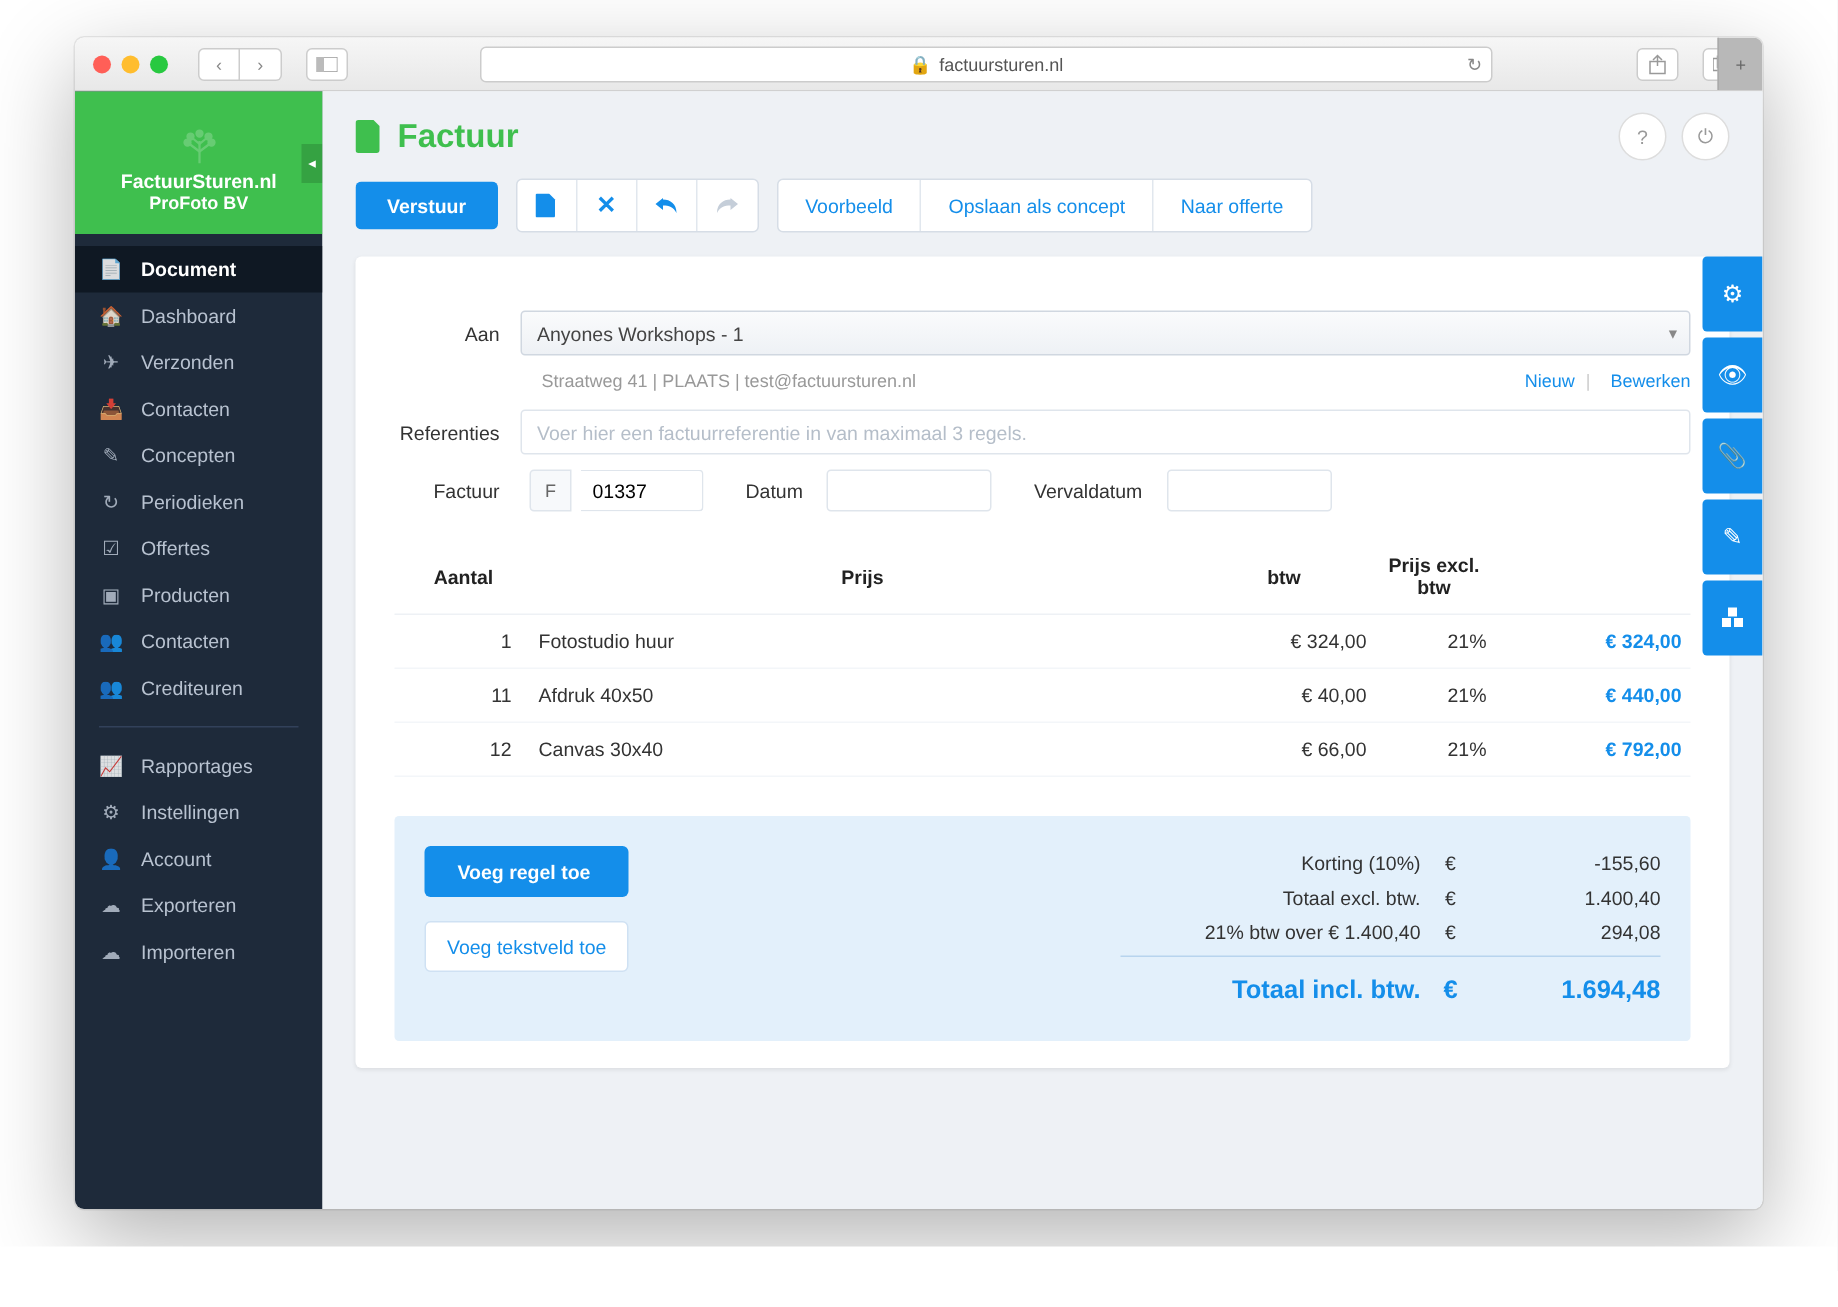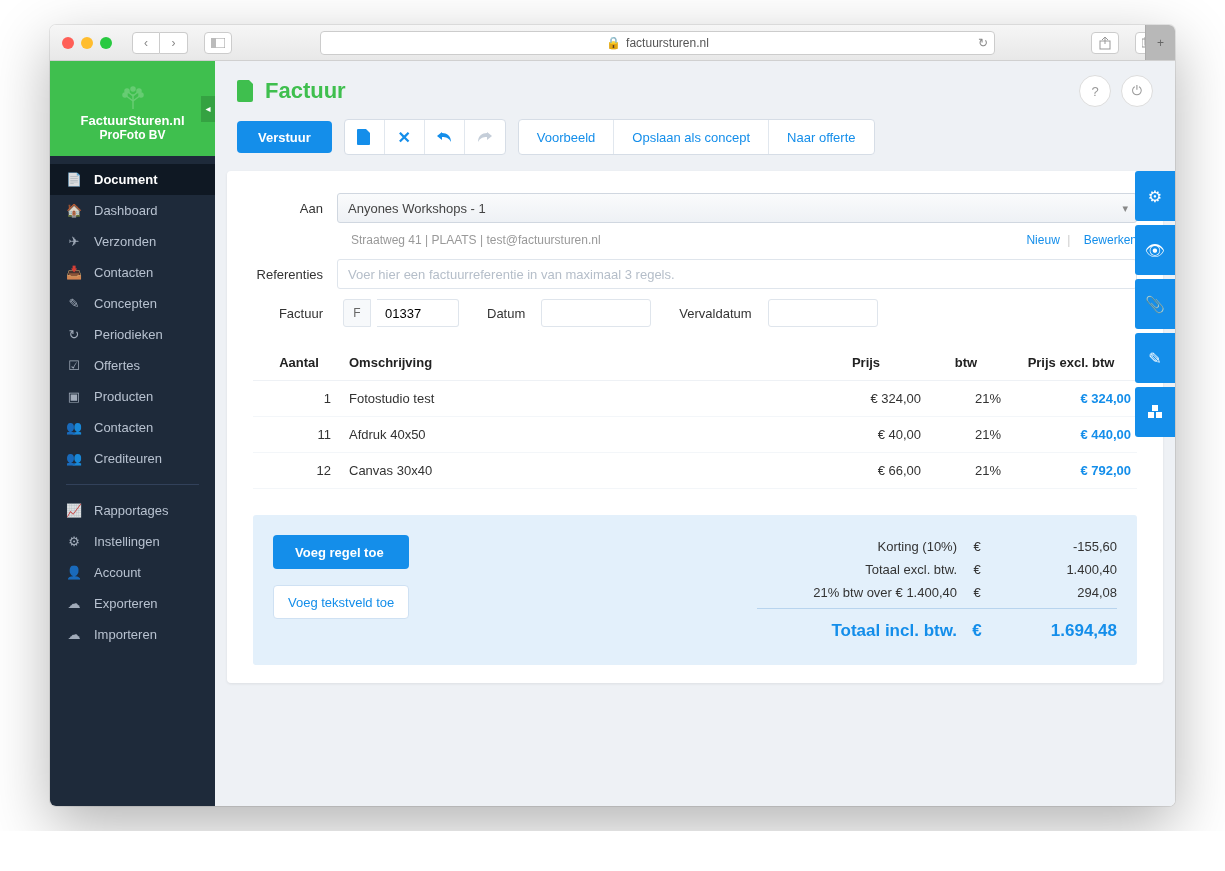--- a/index.html
+++ b/index.html
@@ -50,21 +50,21 @@
 .btn-primary{background:#148eea;color:#fff;}
 .btn-group{display:flex;border:1px solid #d6dde6;border-radius:4px;overflow:hidden;background:#fff}
 .btn-group .seg{width:40px;height:34px;display:flex;align-items:center;justify-content:center;color:#148eea;border-right:1px solid #e1e7ee;cursor:pointer}
 .btn-group .seg:last-child{border-right:none}
 .btn-group .seg.disabled{color:#c5ced9}
 .btn-outline-group{display:flex;border:1px solid #d6dde6;border-radius:4px;overflow:hidden;background:#fff}
 .btn-outline-group .seg{padding:0 18px;height:34px;display:flex;align-items:center;color:#148eea;border-right:1px solid #e1e7ee;cursor:pointer;font-weight:500}
 .btn-outline-group .seg:last-child{border-right:none}
 
 
-.card{background:#fff;margin:0 12px 22px;border-radius:4px;box-shadow:0 1px 3px rgba(0,0,0,.08);padding:22px 26px 18px}
+.card{background:#fff;margin:0 22px 22px;border-radius:4px;box-shadow:0 1px 3px rgba(0,0,0,.08);padding:36px 26px 18px}
 .form-row{display:flex;align-items:center;margin-bottom:10px}
 .form-label{width:84px;text-align:right;padding-right:14px;font-size:13px;color:#333;font-weight:500}
 .select-box{flex:1;height:30px;background:linear-gradient(#fafbfc,#eef1f5);border:1px solid #d0d7e0;border-radius:3px;display:flex;align-items:center;padding:0 10px;color:#444;position:relative}
 .select-box::after{content:'▾';position:absolute;right:8px;color:#888;font-size:11px}
 .client-sub{margin-left:98px;display:flex;justify-content:space-between;font-size:12px;color:#999;margin-bottom:12px}
 .client-sub .links a{color:#148eea;text-decoration:none;margin-left:6px}
 .client-sub .sep{color:#ccc;margin:0 4px}
 .text-input{flex:1;height:30px;border:1px solid #dfe5ec;border-radius:3px;padding:0 10px;color:#444;font-size:13px}
 .text-input::placeholder{color:#b5bec9}
 .inline-row{display:flex;align-items:center;gap:6px;margin-bottom:18px;margin-top:4px}
@@ -305,29 +305,28 @@
           <input class="num-input" value="01337" style="">
           <div class="field-lbl">Datum</div>
           <input class="date-input" style="">
           <div class="field-lbl">Vervaldatum</div>
           <input class="date-input" style="">
         </div>
 
         <div class="lines">
           <div class="lines-head">
             <div class="r">Aantal</div>
-            <div>Omschrijving</div>
             <div class="r">Prijs</div>
             <div class="r">btw</div>
             <div class="r">Prijs excl. btw</div>
           </div>
           <div id="line-rows">
               <div class="line-row">
                 <div class="qty">1</div>
-    <div>Fotostudio test</div>
+    <div>Fotostudio huur</div>
     <div class="price">€ 324,00</div>
     <div class="btw">21%</div>
     <div class="total">€ 324,00</div>
               </div>
               <div class="line-row">
                 <div class="qty">11</div>
     <div>Afdruk 40x50</div>
     <div class="price">€ 40,00</div>
     <div class="btw">21%</div>
     <div class="total">€ 440,00</div>

